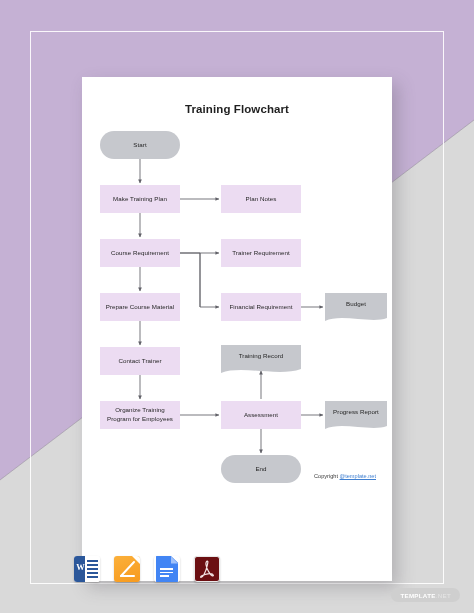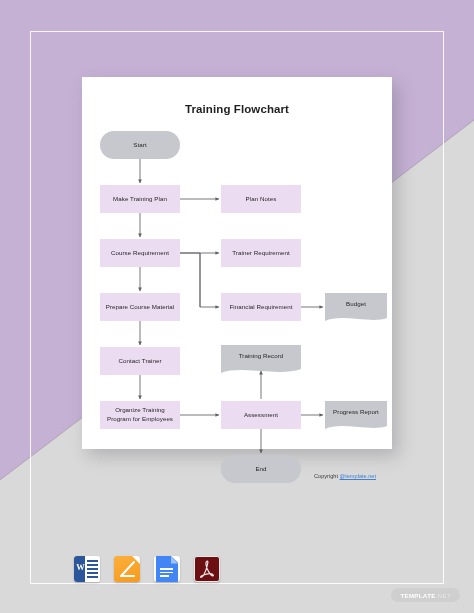--- a/index.html
+++ b/index.html
@@ -35,21 +35,21 @@
     position: absolute;
     left: 30px; top: 31px;
     right: 30px; bottom: 29px;
     border: 1px solid rgba(255,255,255,0.9);
     pointer-events: none;
   }
   
   .page {
     position: absolute;
     left: 82px; top: 77px;
-    width: 310px; height: 372px;
+    width: 310px; height: 504px;
     background: #ffffff;
     box-shadow: 6px 7px 16px rgba(80,75,85,0.28);
     padding-left: 40px;
   }
   .page-title {
     position: absolute;
     left: 0; right: 0; top: 26px;
     text-align: center;
     font-size: 11.5px;
     font-weight: bold;

